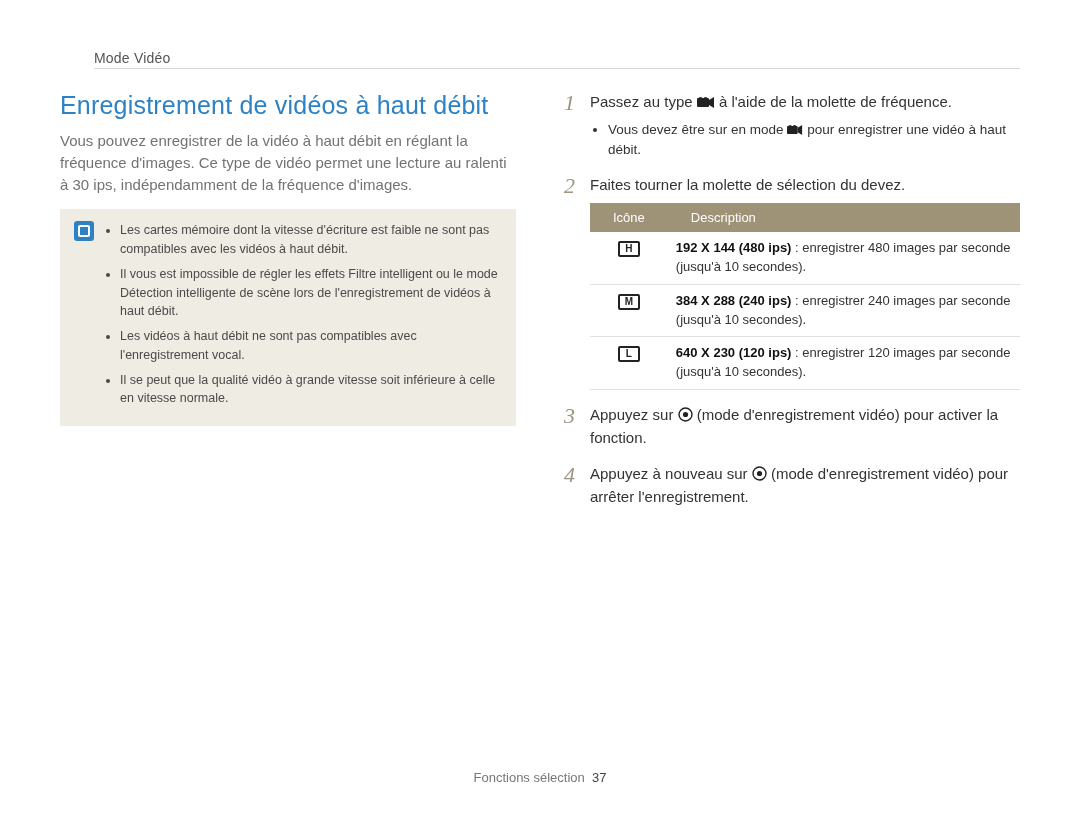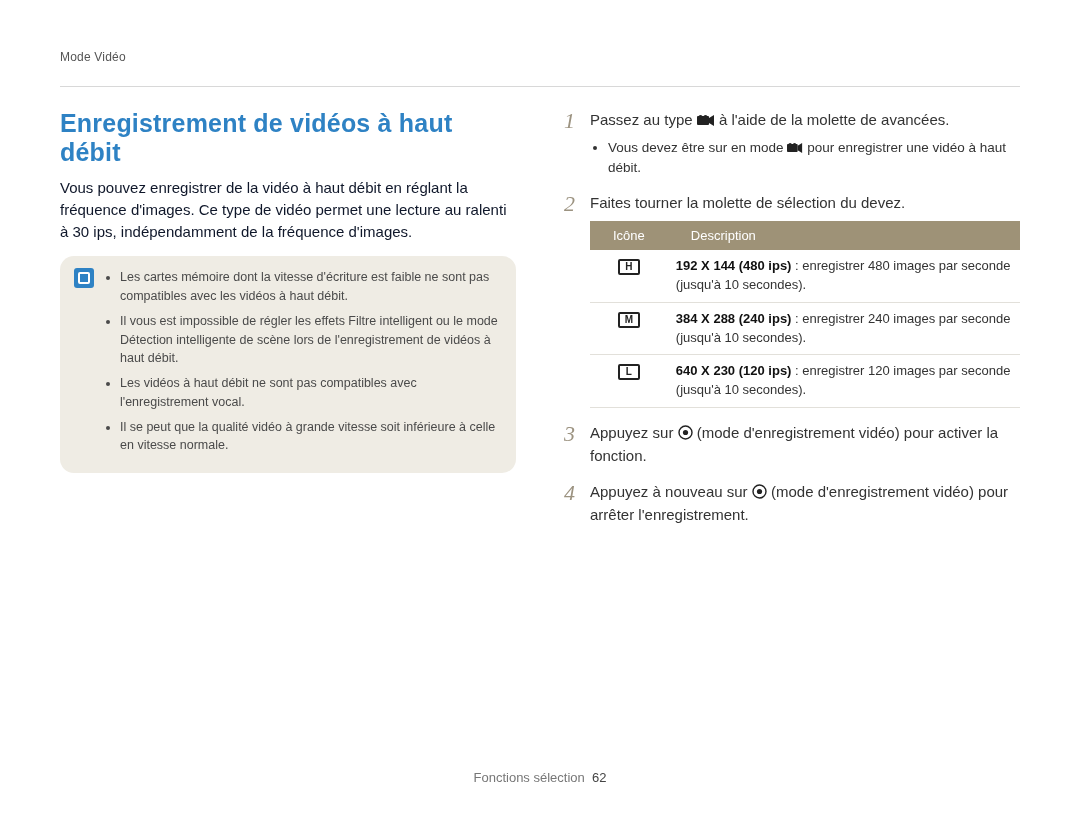--- a/index.html
+++ b/index.html
@@ -21,50 +21,51 @@
     color:var(--text);
   }
   .page{
     width:var(--page-w);
     height:var(--page-h);
     padding:50px 60px 30px 60px;
     display:flex;
     flex-direction:column;
   }
   .page-header{
-    font-size:12px;
+    font-size:14px;
     font-weight:300;
     color:#555;
-    padding-bottom:22px;
+    padding-bottom:2px;
     margin-bottom:22px;
     border-bottom:1px solid var(--border);
     letter-spacing:0.2px;
+    margin-left:34px;
   }
   .columns{
     display:flex;
     gap:48px;
     flex:1;
   }
   .col{flex:1;min-width:0;}
   h2.section-title{
     margin:0 0 10px 0;
     font-size:25px;
-    font-weight:700;
+    font-weight:400;
     color:var(--accent-blue);
     letter-spacing:0.2px;
   }
   .intro{
     font-size:15px;
     line-height:1.45;
     margin:0 0 14px 0;
-    color:#0f172a;
+    color:#737373;
   }
   .note-box{
     background:var(--note-bg);
-    border-radius:14px;
+    border-radius:1px;
     padding:12px 14px 10px 14px;
     display:flex;
     gap:10px;
     align-items:flex-start;
   }
   .note-icon{
     flex:0 0 20px;
     width:20px;height:20px;
     background:#2e82c4;
     border-radius:3px;
@@ -201,21 +202,21 @@
           <div class="step-body">
             <span>Passez au type </span>
             <span class="inline-icon movie-icon">
               <svg width="18" height="13" viewBox="0 0 18 13">
                   <rect x="0" y="2" width="12" height="9" rx="1" fill="#222"></rect>
                   <polygon points="12,4 17,1 17,12 12,9" fill="#222"></polygon>
                   <circle cx="3.5" cy="3" r="2" fill="#222"></circle>
                   <circle cx="8.5" cy="3" r="2" fill="#222"></circle>
                 </svg>
             </span>
-            <span> à l'aide de la molette de avancées.</span>
+            <span> à l'aide de la molette de fréquence.</span>
             <ul class="step-sub">
               <li>
                 <span>Vous devez être sur en mode </span>
                 <span class="inline-icon movie-icon">
                   <svg width="16" height="12" viewBox="0 0 18 13">
                       <rect x="0" y="2" width="12" height="9" rx="1" fill="#222"></rect>
                       <polygon points="12,4 17,1 17,12 12,9" fill="#222"></polygon>
                       <circle cx="3.5" cy="3" r="2" fill="#222"></circle>
                       <circle cx="8.5" cy="3" r="2" fill="#222"></circle>
                     </svg>
@@ -295,15 +296,15 @@
             <span> (mode d'enregistrement vidéo) pour arrêter l'enregistrement.</span>
           </div>
         </li>
 
       </ol>
     </div>
   </div>
 
   <div class="footer">
     <span>Fonctions sélection</span>
-    &nbsp;<span class="pageno">62</span>
+    &nbsp;<span class="pageno">37</span>
   </div>
 </div>
 
 </body></html>

